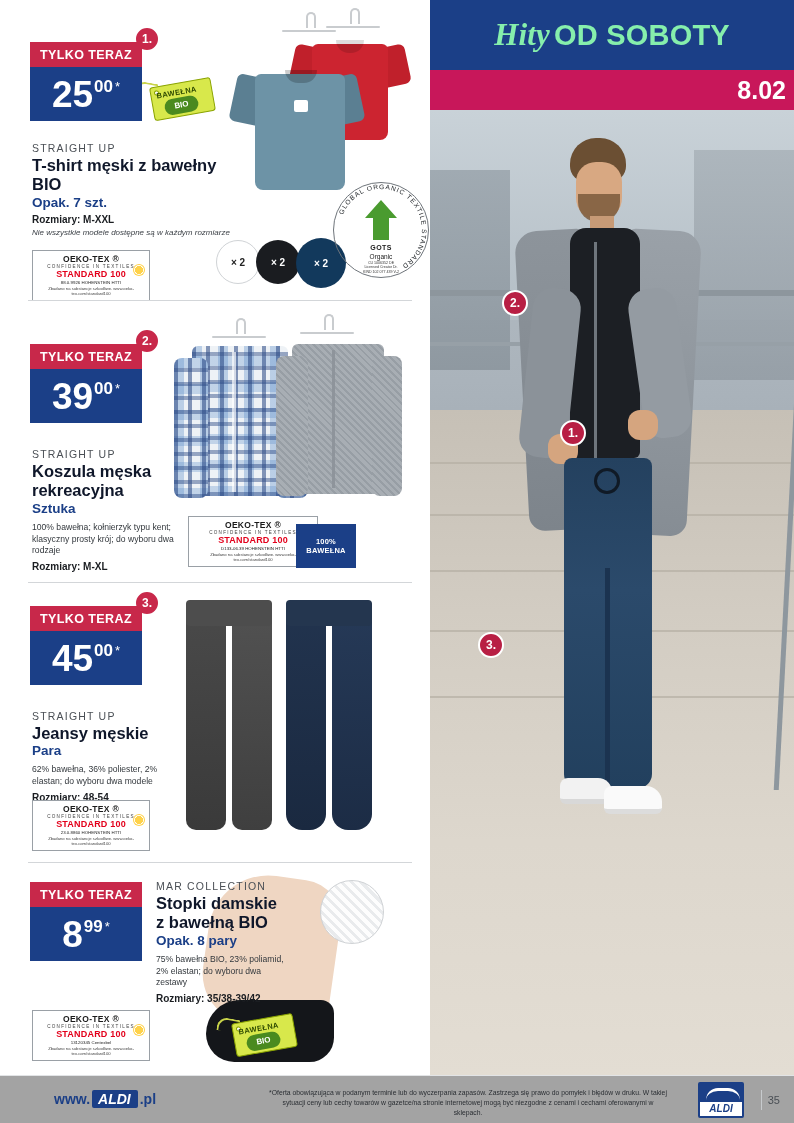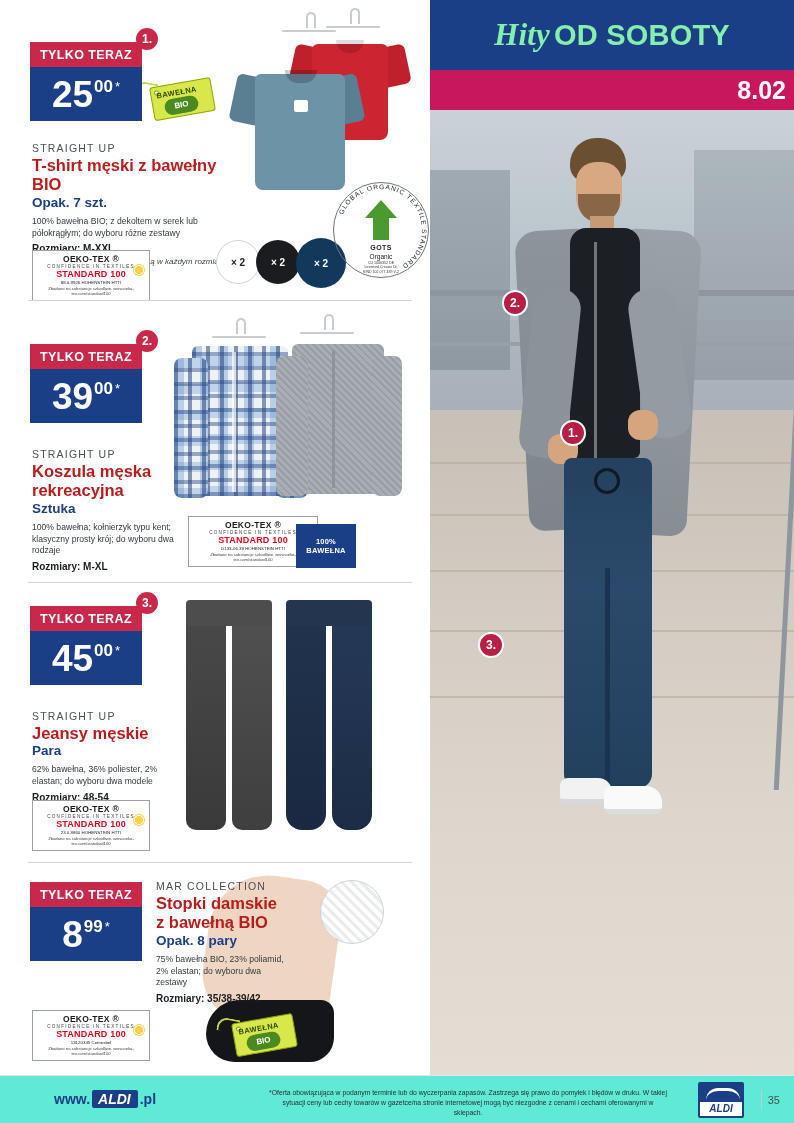--- a/index.html
+++ b/index.html
@@ -191,21 +191,21 @@
     height: 54px; display: flex; align-items: center; justify-content: center;
   }
   .price .big { font-size: 37px; font-weight: bold; line-height: 1; }
   .price .cents { font-size: 17px; font-weight: bold; margin-top: -14px; margin-left: 1px;}
   .price .star { font-size: 13px; margin-top: -16px; margin-left: 2px; }
 
   .brand {
     font-size: 10.5px; letter-spacing: 1.2px; color: #4a4f55; text-transform: uppercase;
   }
   .pname {
-    font-size: 16.5px; font-weight: bold; color: #b91c1c; line-height: 1.18; margin-top: 2px;
+    font-size: 16.5px; font-weight: bold; color: #0f172a; line-height: 1.18; margin-top: 2px;
   }
   .psub { font-size: 13.5px; font-weight: bold; color: #1b3f87; }
   .desc { font-size: 8.6px; color: #33383d; line-height: 1.35; margin-top: 6px; }
   .sizes { font-size: 10px; color: #1a1d21; font-weight: bold; margin-top: 4px; }
   .note-it { font-size: 8px; color: #3a3f45; font-style: italic; margin-top: 3px; }
 
   
   .oeko {
     border: 1px solid #9aa0a6; background: #fff; width: 118px; padding: 3px 4px 3px;
     text-align: center; position: relative;
@@ -339,21 +339,21 @@
   .foot {
     position:absolute; background:#efd6c2; border-radius: 40px 40px 18px 30px;
   }
   .sock {
     position:absolute; background:#14161a; border-radius: 30px 8px 20px 26px;
   }
 
   
   .footer {
     position: absolute; left: 0; top: 1075px; width: 794px; height: 48px;
-    background: #5eead4; border-top: 1px solid #e2e4e6;
+    background: #a3a3a3; border-top: 1px solid #e2e4e6;
   }
   .aldi-web { position:absolute; left: 54px; top: 14px; font-size: 14px; color:#1b3f87; font-weight:bold;}
   .aldi-web .w { color:#1b3f87; font-weight: bold; }
   .aldi-web .logo {
     display:inline-block; background:#1b3f87; color:#fff; font-style:italic; font-weight:bold;
     padding: 1px 7px 1px 6px; border-radius: 2px; font-size: 14px; margin: 0 2px;
   }
   .legal {
     position:absolute; left: 268px; top: 12px; width: 400px; font-size: 6.8px; color:#2a2e33;
     line-height: 1.5; text-align: center;
@@ -425,21 +425,20 @@
           <span class="big">25</span>
           <span class="cents">00</span>
           <span class="star">*</span>
         </div>
       </div>
 
       <div style="position:absolute; left:32px; top:142px; width:215px;">
         <div class="brand">STRAIGHT UP</div>
         <div class="pname">T-shirt męski z bawełny BIO</div>
         <div class="psub">Opak. 7 szt.</div>
-        <div class="desc">100% bawełna BIO; z dekoltem w serek lub półokrągłym; do wyboru różne zestawy</div>
         <div class="sizes">Rozmiary: M-XXL</div>
         <div class="note-it">Nie wszystkie modele dostępne są w każdym rozmiarze</div>
       </div>
 
       <div class="oeko" style="position:absolute; left:32px; top:250px;">
         <div class="t1">OEKO-TEX ®</div>
         <div class="t2">CONFIDENCE IN TEXTILES</div>
         <div class="t3">STANDARD 100</div>
         <div class="t4">88.0.9926 HOHENSTEIN HTTI</div>
         <div class="t5">Zbadano na substancje szkodliwe.

